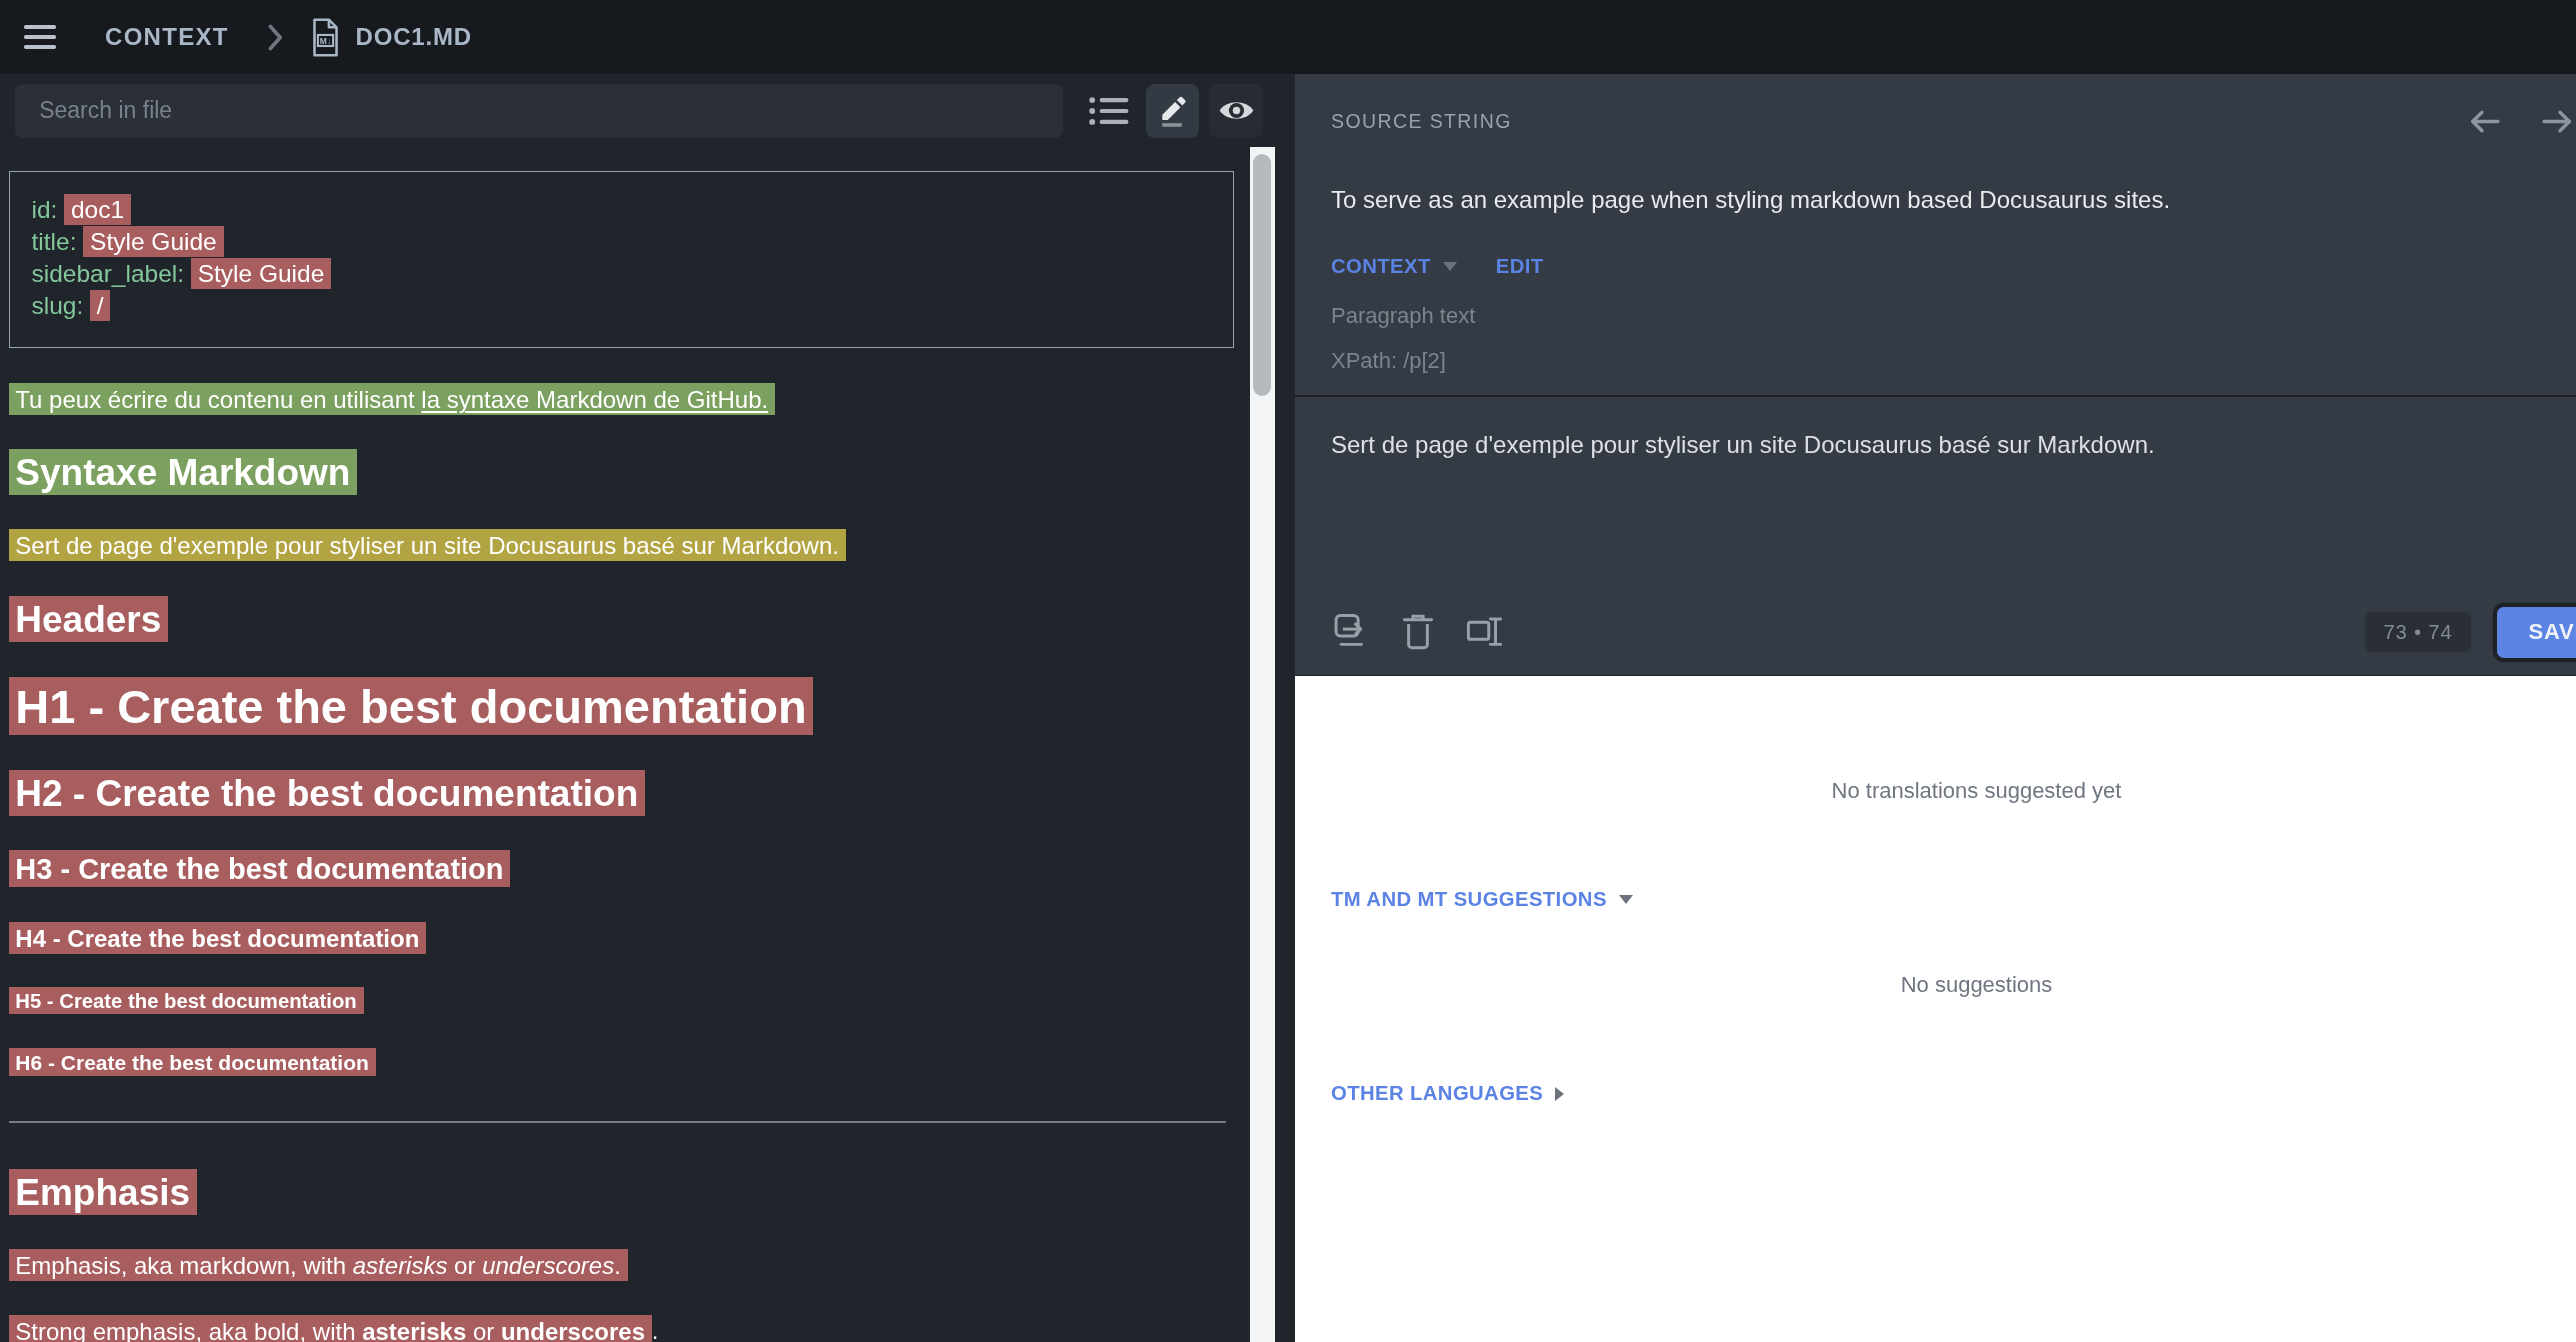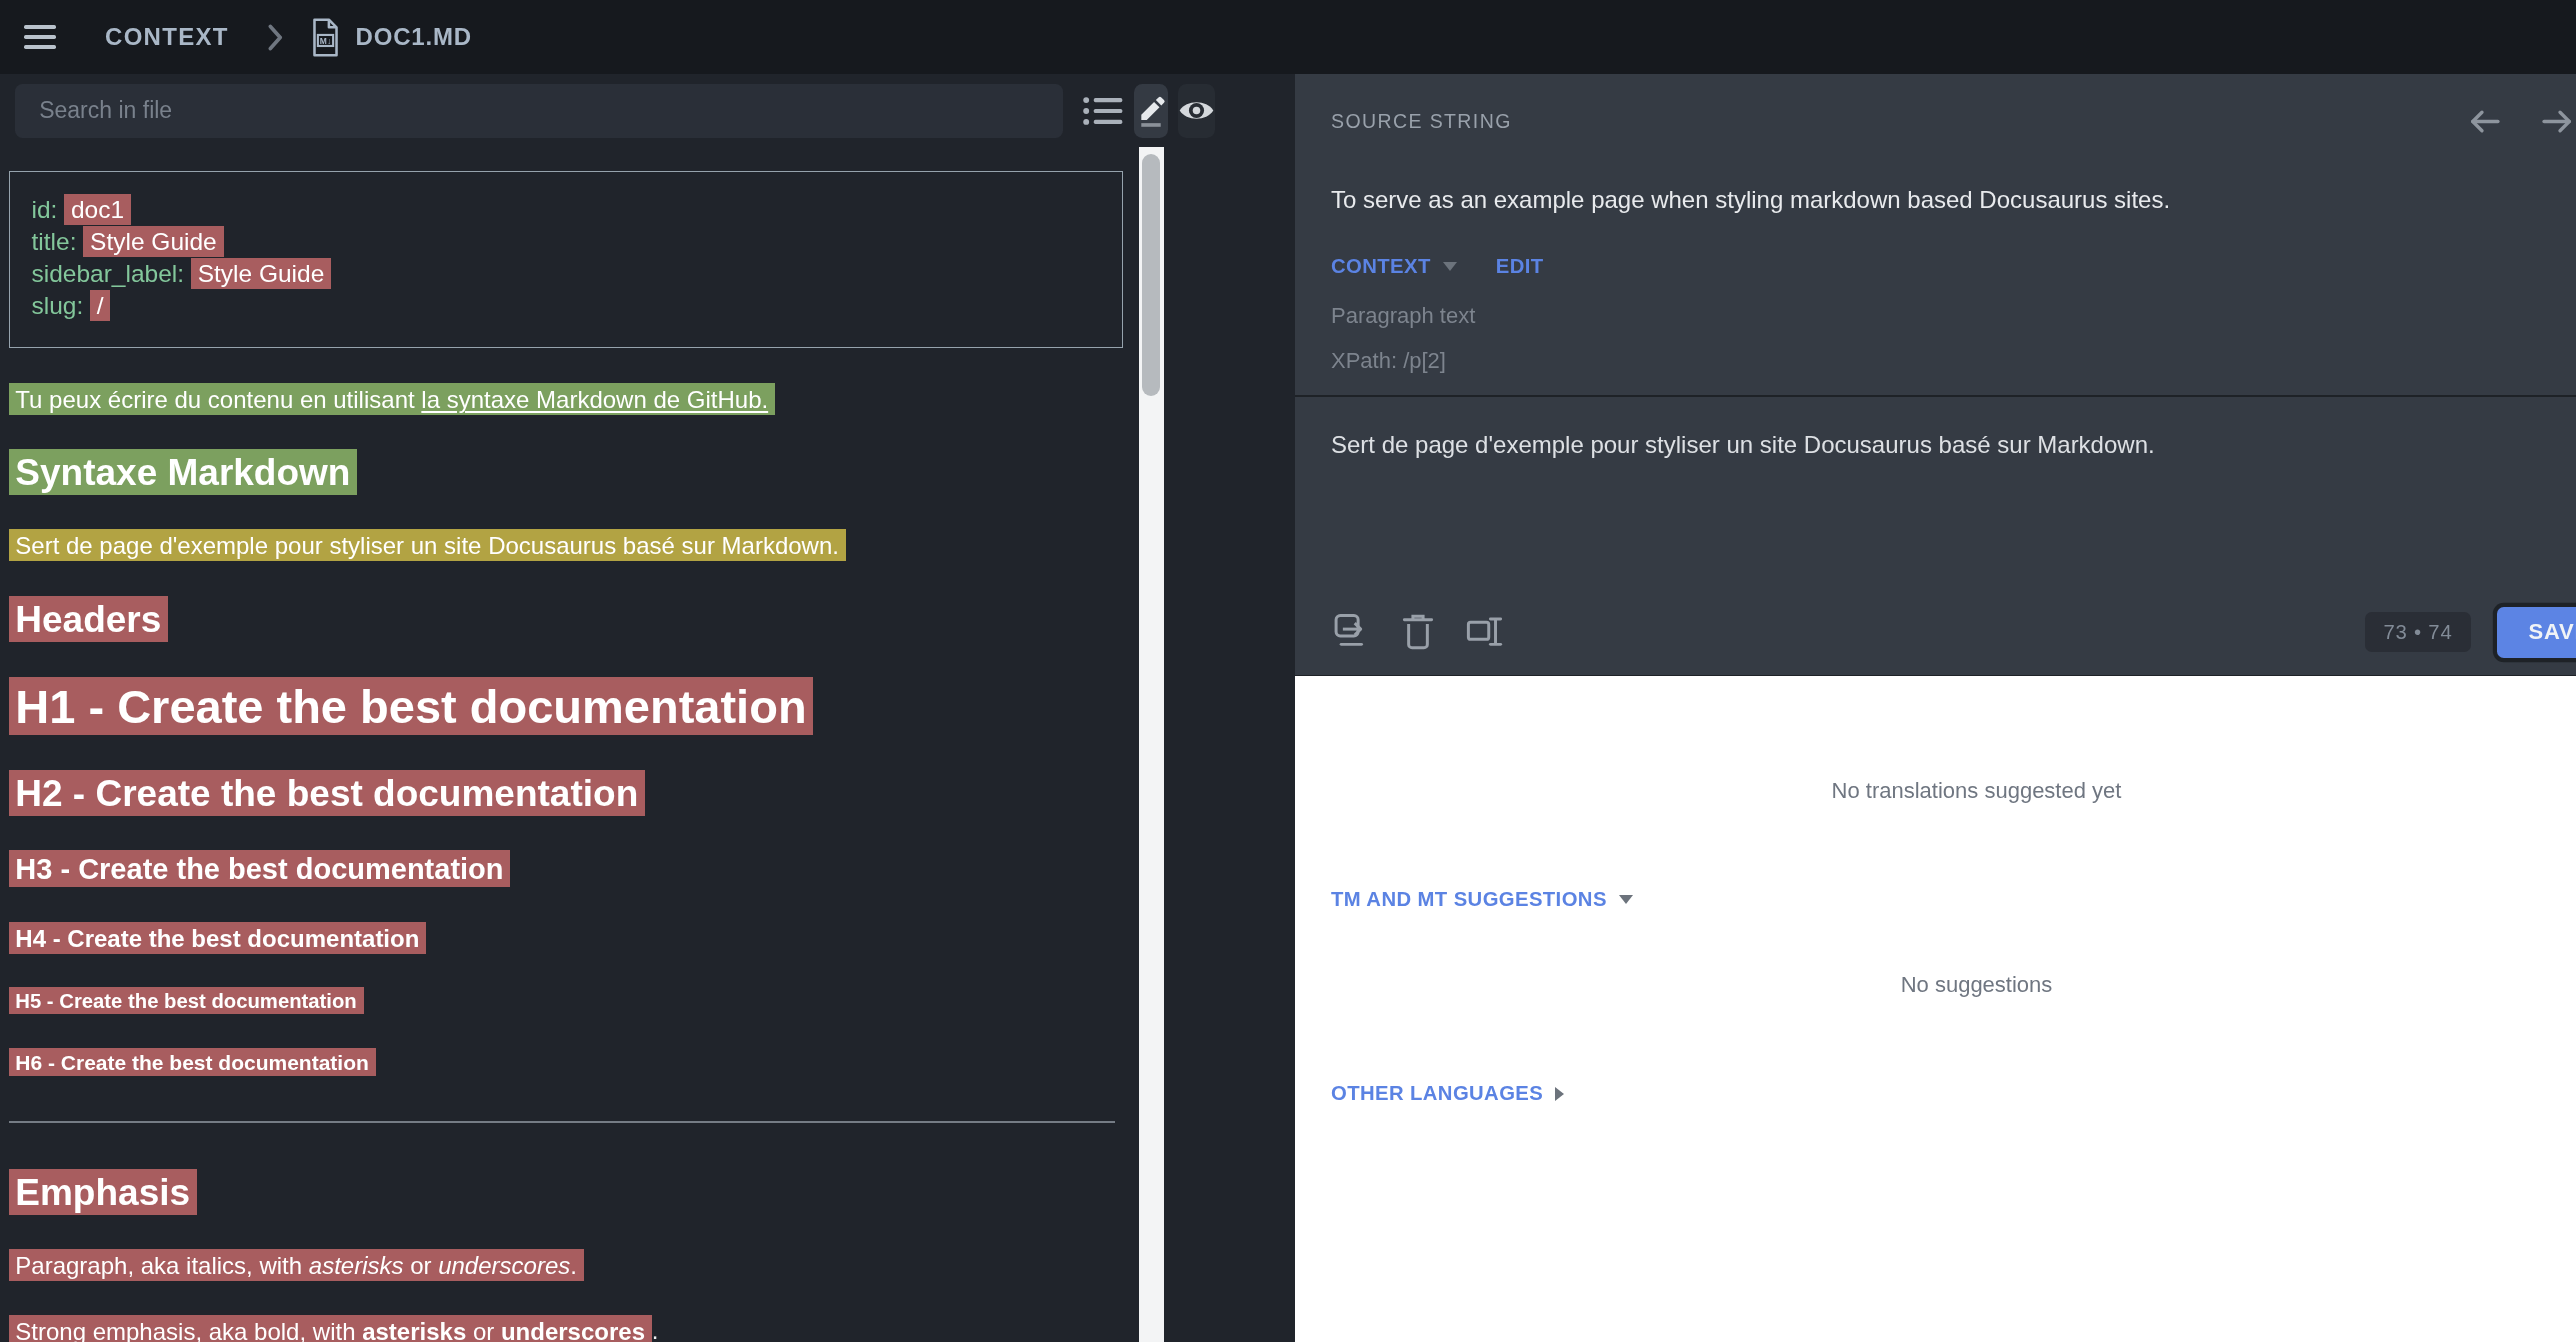--- a/index.html
+++ b/index.html
@@ -24,21 +24,21 @@
     background:#16191e;display:flex;align-items:center;padding-left:24px;z-index:6;
   }
   .hamburger{width:32px;height:24px;display:flex;flex-direction:column;justify-content:space-between;cursor:pointer;}
   .hamburger span{display:block;height:4.2px;border-radius:1.7px;background:#b9c2cc;}
   .crumb-project{margin-left:49px;font-size:24px;font-weight:bold;letter-spacing:1.3px;color:#a9b7c7;}
   .crumb-chevron{margin-left:37px;display:flex;align-items:center;}
   .crumb-file{display:flex;align-items:center;margin-left:27px;}
   .crumb-file .flabel{margin-left:15.2px;font-size:24px;font-weight:bold;letter-spacing:0.8px;color:#a9b7c7;}
 
   
-  .left-pane{position:absolute;left:0;top:74px;width:1164px;height:1268px;background:#20242b;}
+  .left-pane{position:absolute;left:0;top:74px;width:1275px;height:1268px;background:#20242b;}
   .search-row{position:absolute;left:0;top:0;width:100%;height:73px;display:flex;align-items:center;padding:0 12px 0 15.2px;}
   .search-input{
     flex:0 0 1048px;height:54px;border:none;outline:none;border-radius:7.6px;
     background:#2a2f38;color:#dfe3e8;font-size:23px;padding:0 24px;font-family:inherit;
   }
   .search-input::placeholder{color:#79818c;}
   .tool-btn{width:54px;height:54px;border-radius:8.5px;display:flex;align-items:center;justify-content:center;margin-left:10.2px;cursor:pointer;}
   .tool-btn.plain{background:transparent;margin-left:18.6px;}
   .tool-btn.active{background:#343a43;}
   .tool-btn.dark{background:#272c33;}
@@ -181,21 +181,21 @@
         <p class="doc-block"><span class="hl hl-yellow"><span>Sert de page d'exemple pour styliser un site Docusaurus basé sur Markdown.</span></span></p>
         <h2 class="doc-block"><span class="hl hl-red"><span>Headers</span></span></h2>
         <h1 class="doc-block"><span class="hl hl-red"><span>H1 - Create the best documentation</span></span></h1>
         <h2 class="doc-block"><span class="hl hl-red"><span>H2 - Create the best documentation</span></span></h2>
         <h3 class="doc-block"><span class="hl hl-red"><span>H3 - Create the best documentation</span></span></h3>
         <h4 class="doc-block"><span class="hl hl-red"><span>H4 - Create the best documentation</span></span></h4>
         <h5 class="doc-block"><span class="hl hl-red"><span>H5 - Create the best documentation</span></span></h5>
         <h6 class="doc-block"><span class="hl hl-red"><span>H6 - Create the best documentation</span></span></h6>
         <hr class="doc-hr">
         <h2 class="doc-block"><span class="hl hl-red"><span>Emphasis</span></span></h2>
-        <p class="doc-block"><span class="hl hl-red"><span>Paragraph, aka italics, with </span><span class="seg-italic">asterisks</span><span> or </span><span class="seg-italic">underscores</span><span>.</span></span></p>
+        <p class="doc-block"><span class="hl hl-red"><span>Emphasis, aka markdown, with </span><span class="seg-italic">asterisks</span><span> or </span><span class="seg-italic">underscores</span><span>.</span></span></p>
         <p class="doc-block"><span class="hl hl-red"><span>Strong emphasis, aka bold, with </span><span class="seg-bold">asterisks</span><span> or </span><span class="seg-bold">underscores</span></span><span class="after">.</span></p>
       </div>
   </div>
 
   <div class="scroll-strip">
     <div class="scroll-thumb"></div>
   </div>
 </div>
 
 <div class="right-pane">

